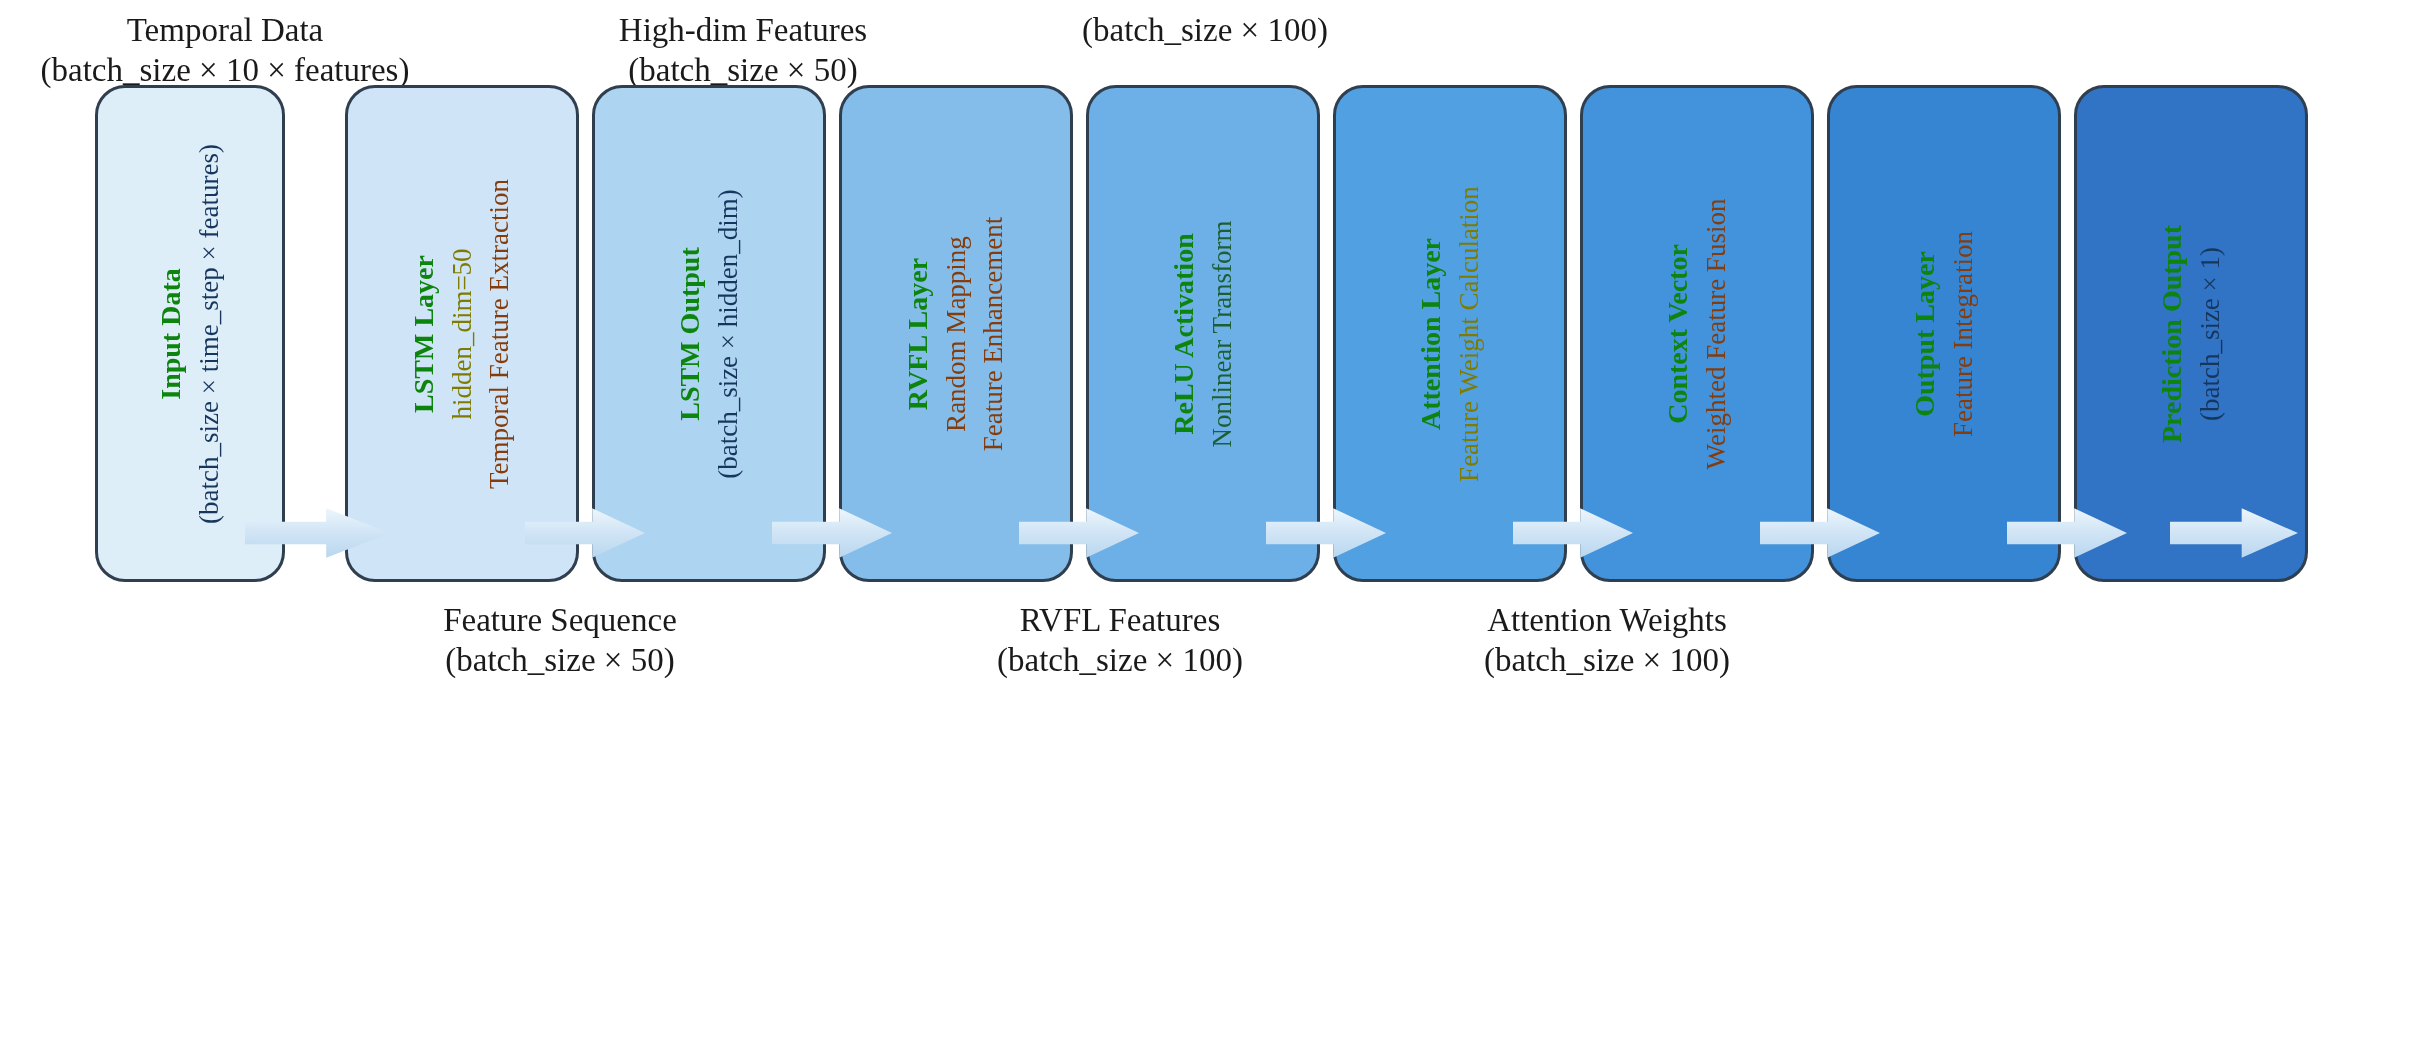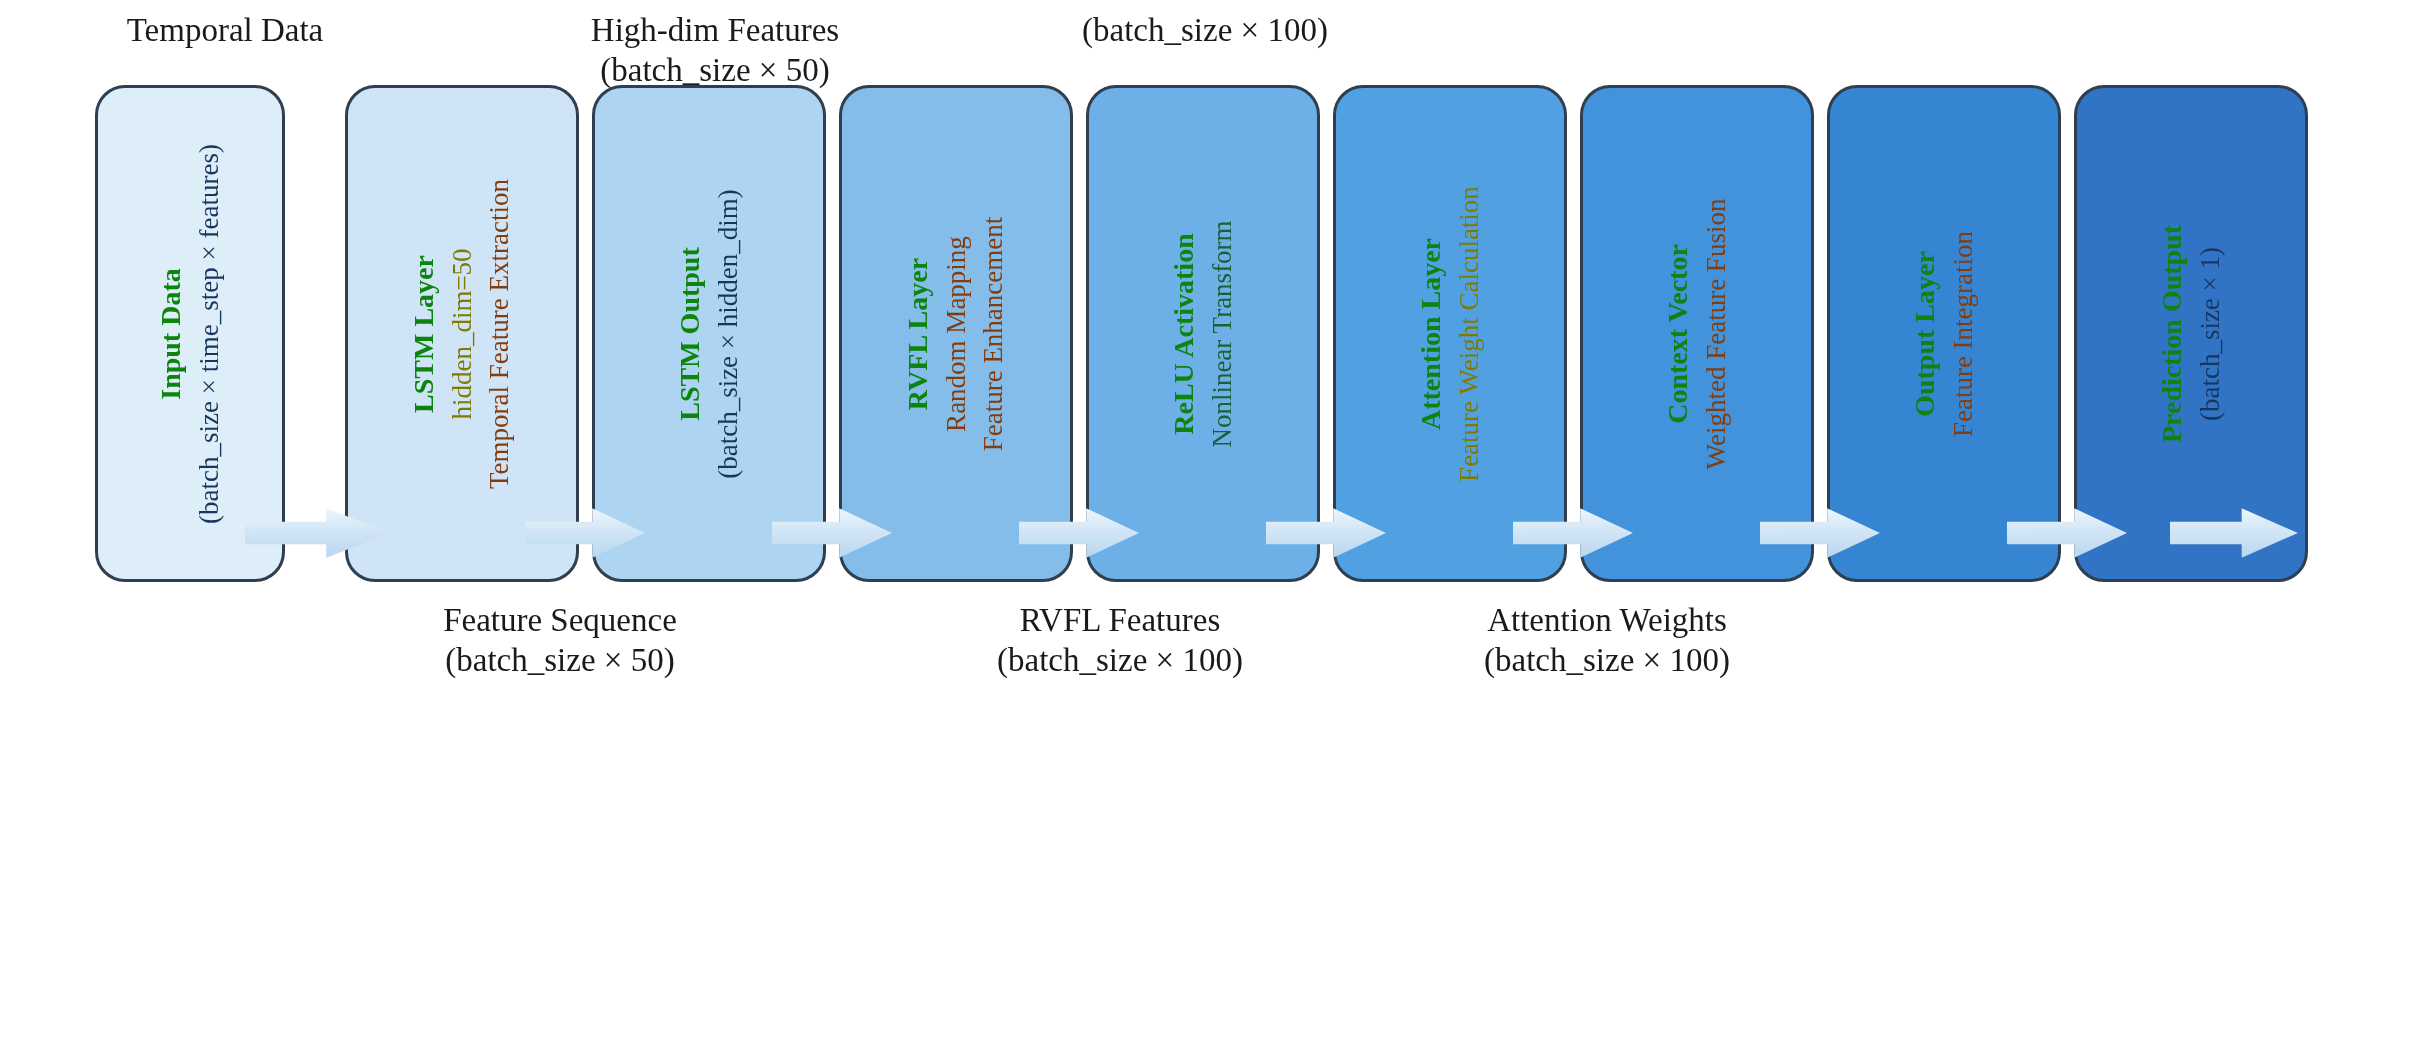--- a/index.html
+++ b/index.html
@@ -71,22 +71,23 @@
     z-index: 5;
   }
 </style>
 </head>
 <body>
 
 <div class="canvas">
 
   <div class="io-label top" style="left:5px">
     <div>Temporal  Data</div>
+    <div>(batch_size × 10 × features)</div>
   </div>
-  <div class="io-label top" style="left:495px">
+  <div class="io-label top" style="left:523px">
     <div>High-dim  Features</div>
     <div>(batch_size × 50)</div>
   </div>
   <div class="io-label top" style="left:985px">
     <div>(batch_size × 100)</div>
   </div>
 
   <div class="block b0" style="left:95px;width:190px">
     <div class="rot">
       <div class="line title">Input Data</div>

